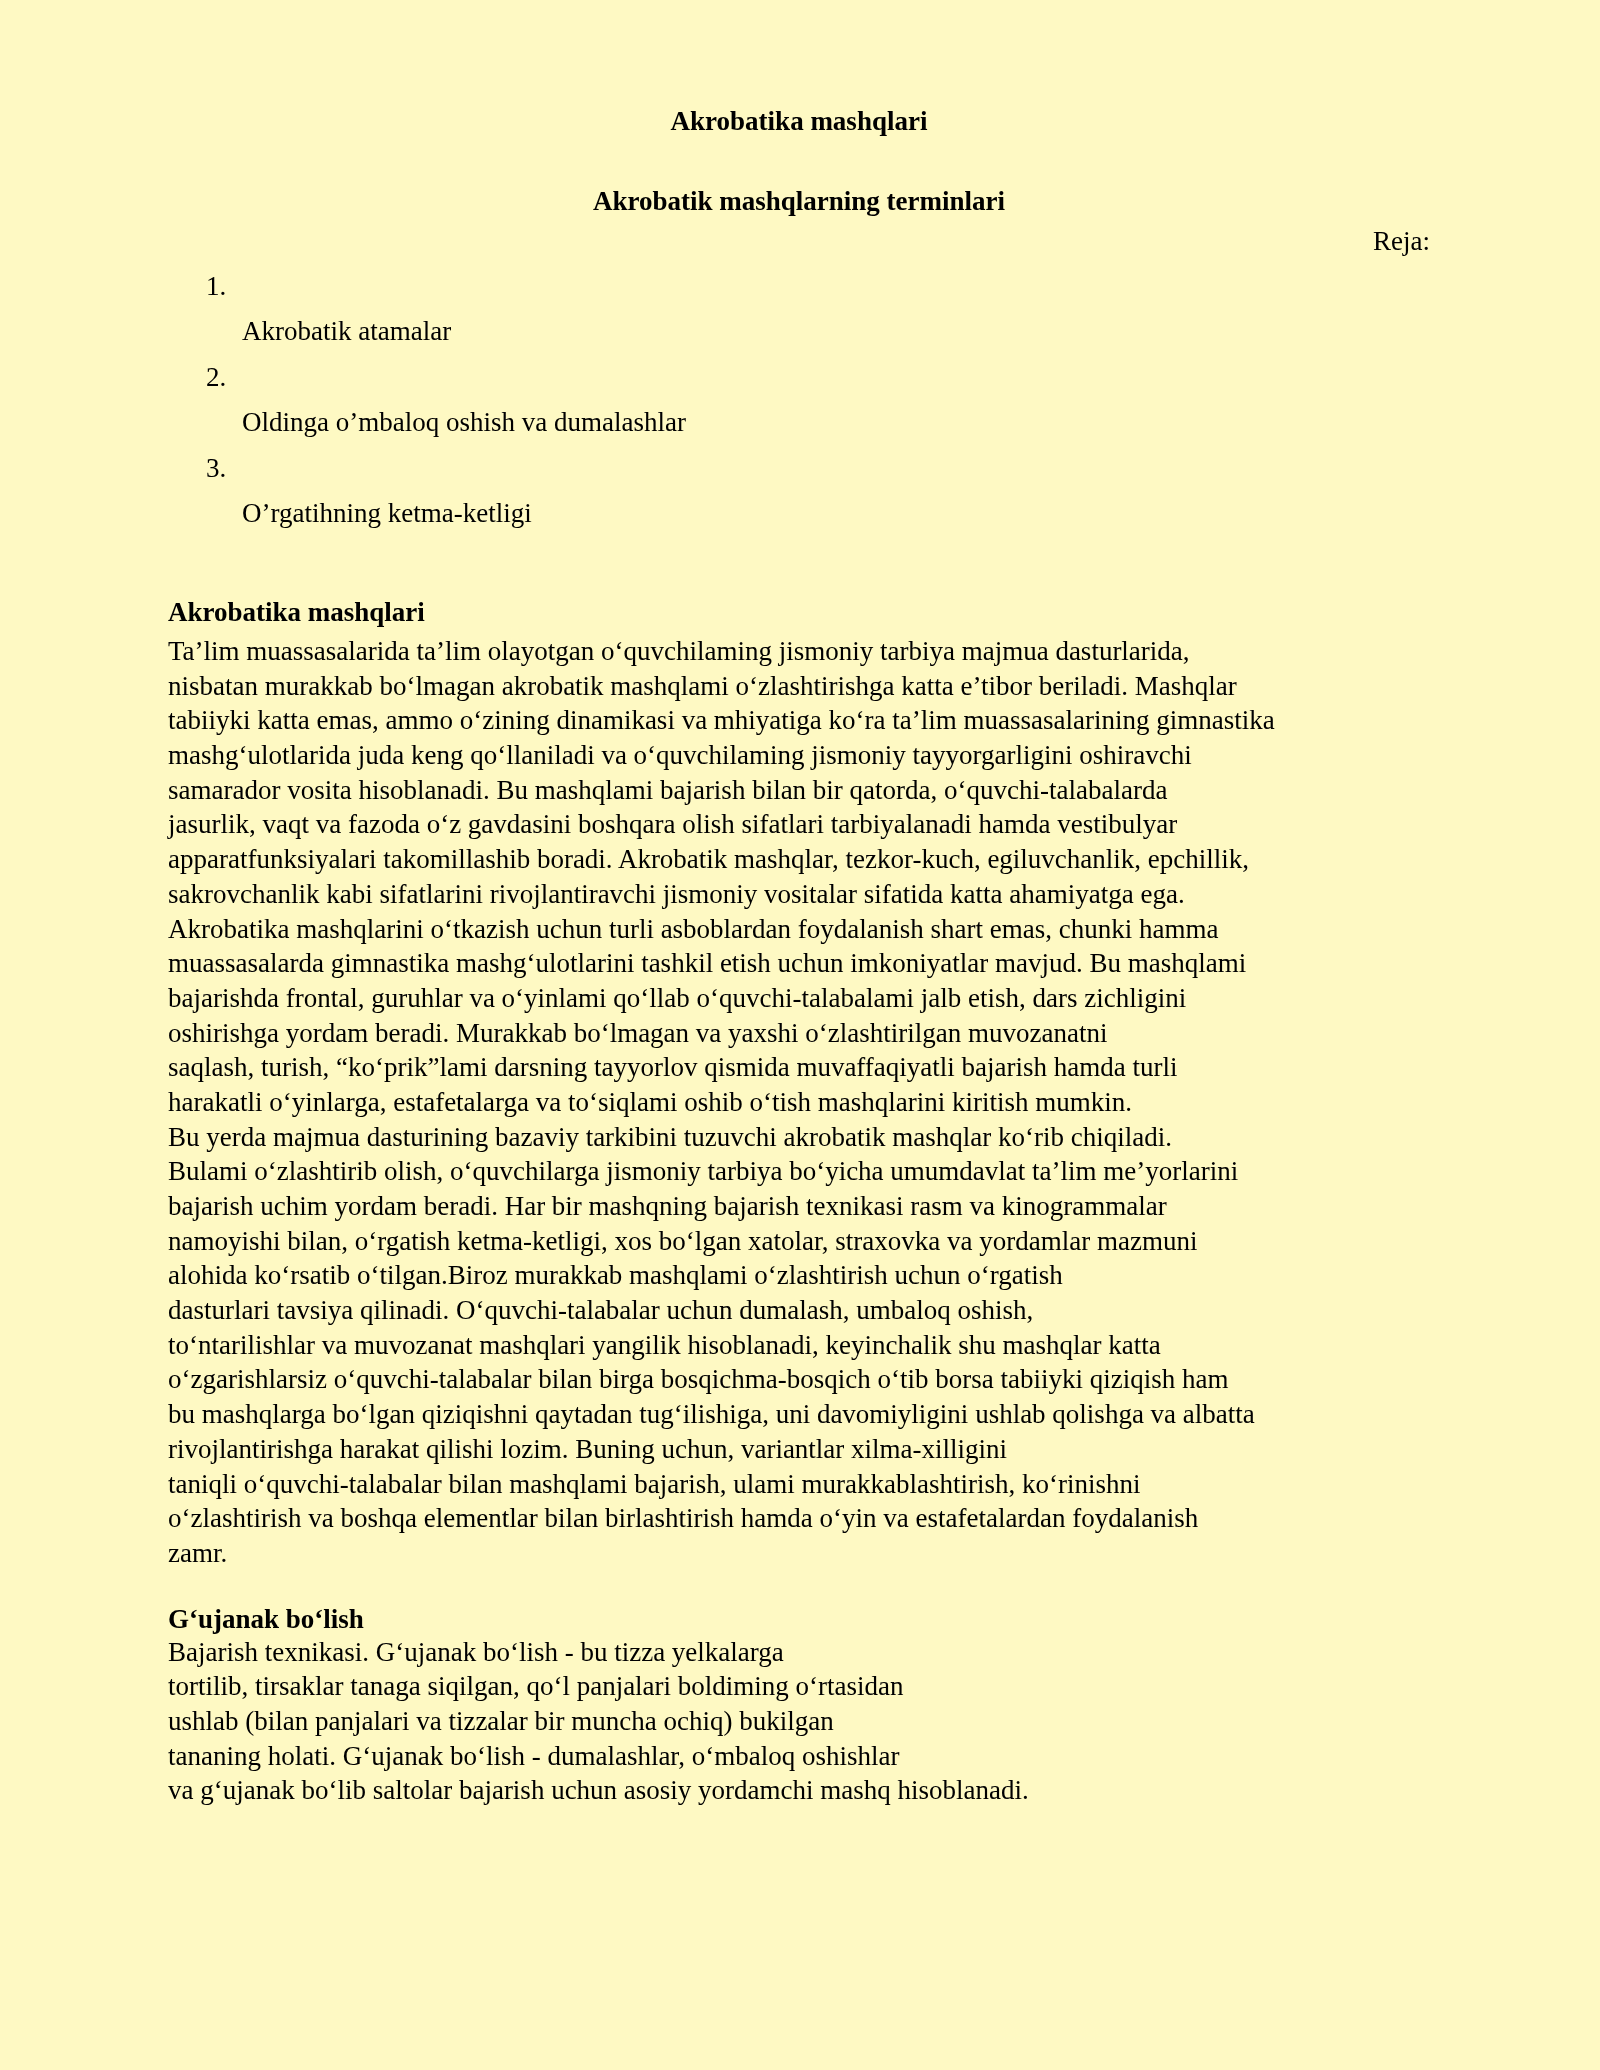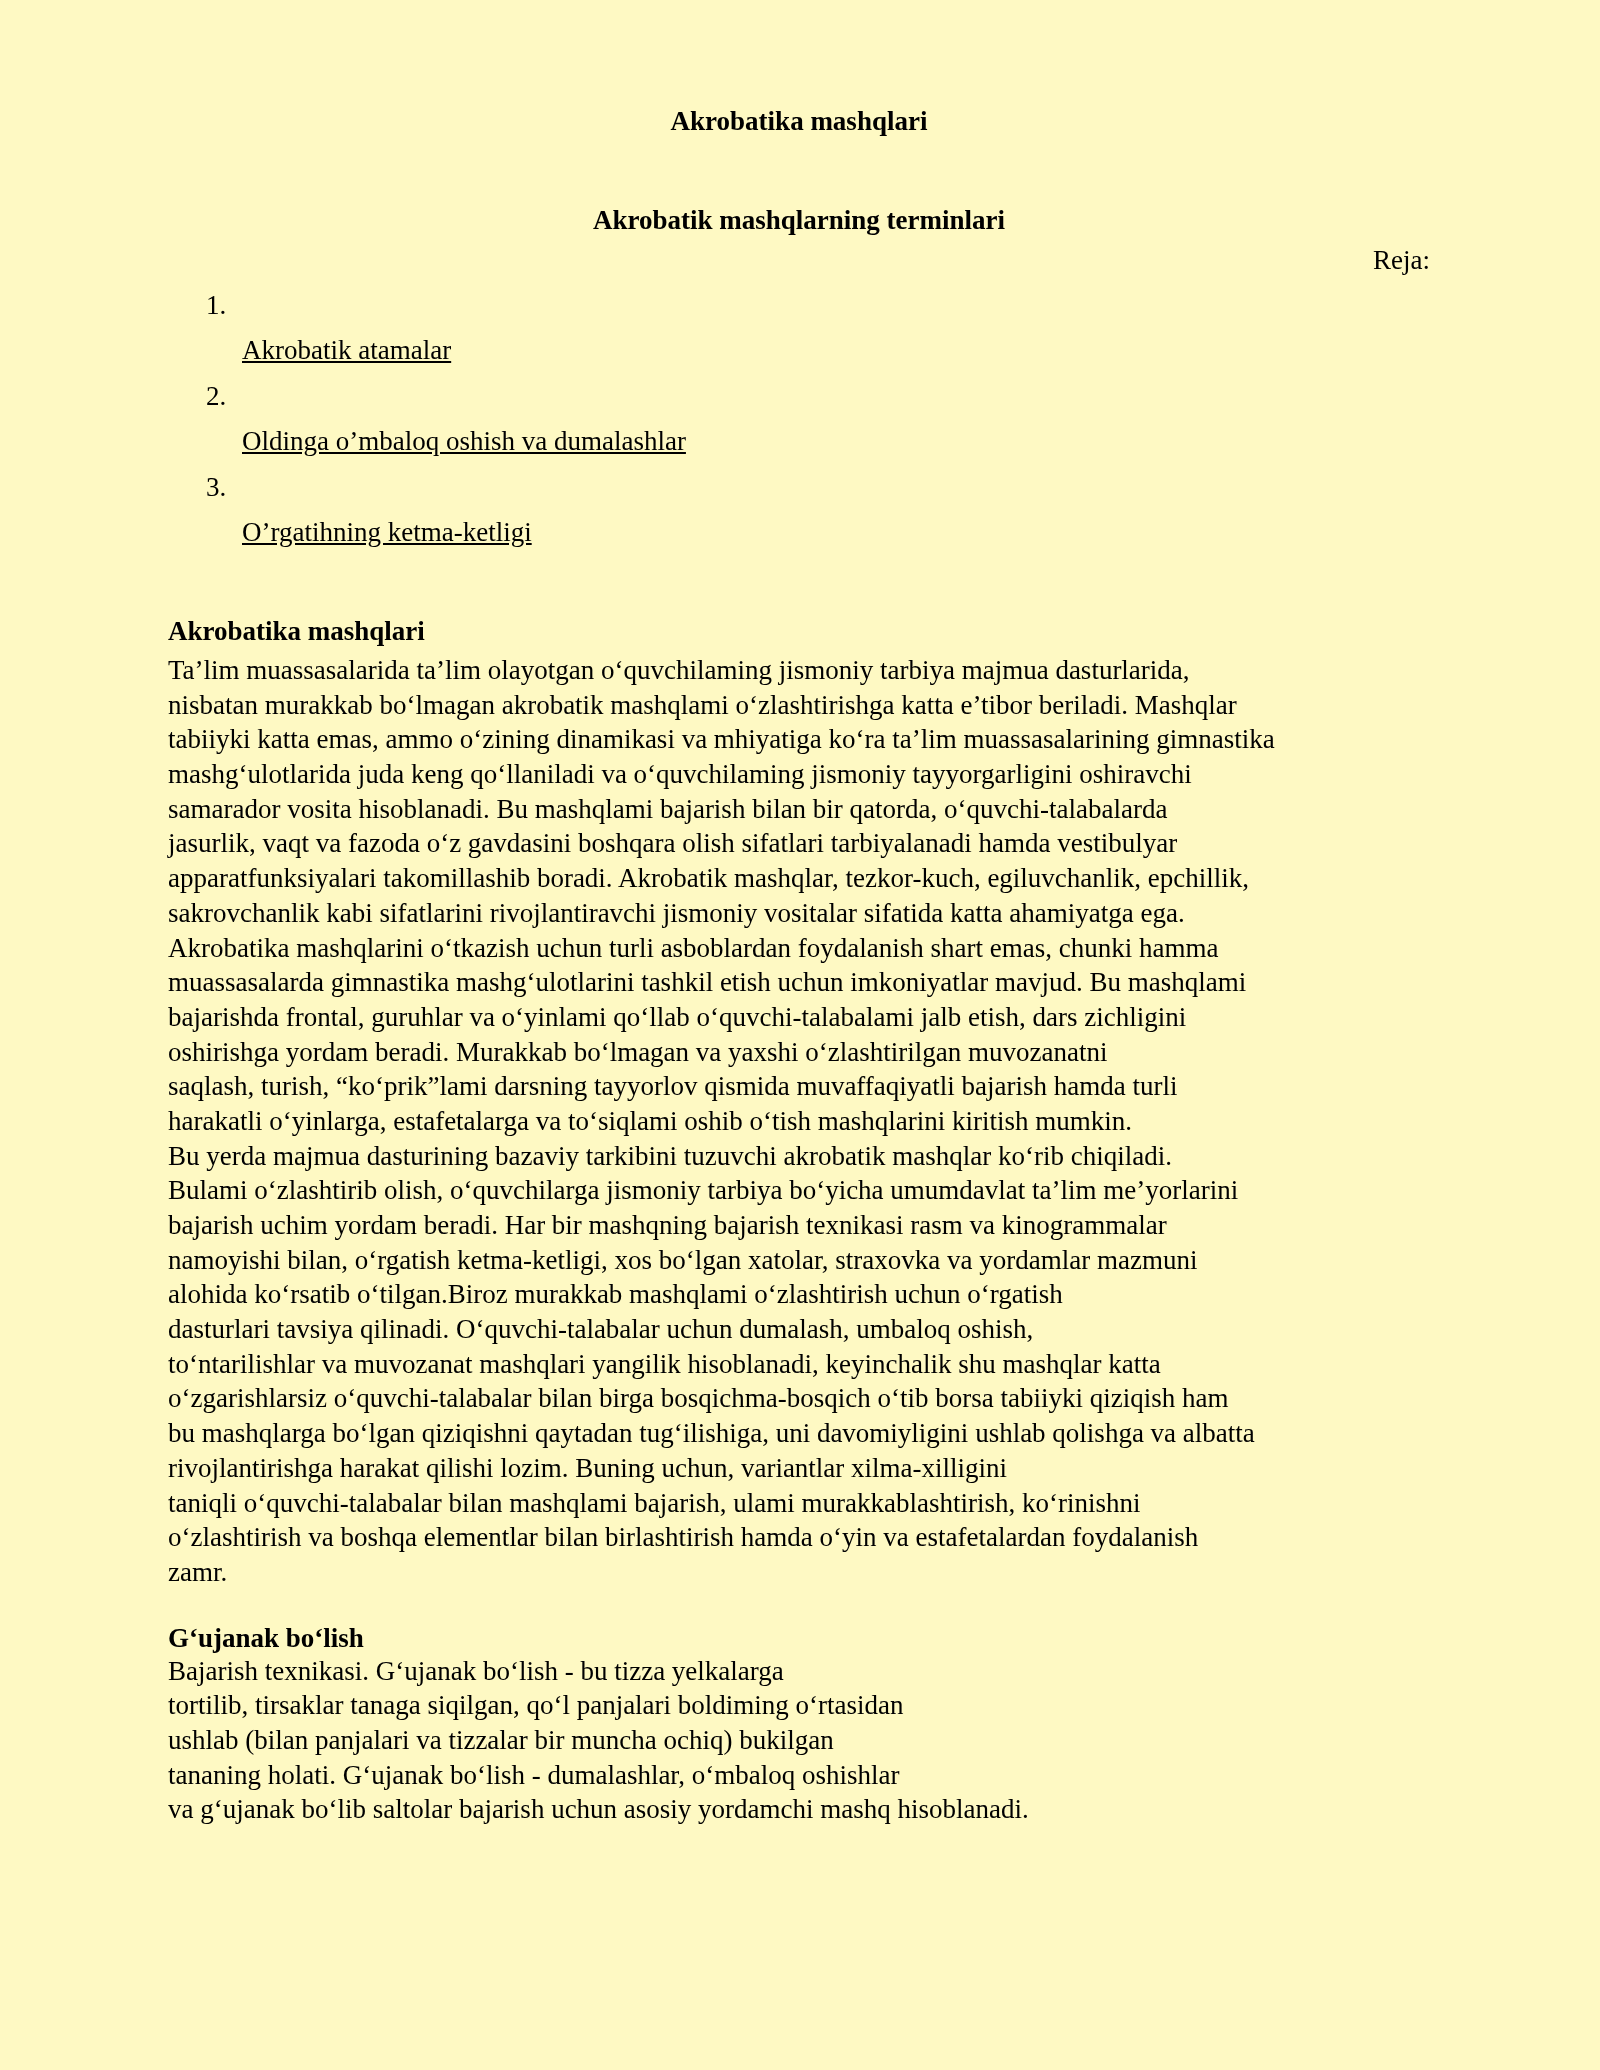--- a/index.html
+++ b/index.html
@@ -31,21 +31,21 @@
     font-weight: bold;
     font-size: 27px;
     line-height: 1.0;
     margin-top: 108px;
   }
   .title-2 {
     text-align: center;
     font-weight: bold;
     font-size: 27px;
     line-height: 1.0;
-    margin-top: 72px;
+    margin-top: 53px;
   }
   .reja {
     text-align: right;
     font-size: 27px;
     line-height: 1.0;
     margin-top: 13px;
   }
   .list {
     margin-top: 18px;
   }
@@ -55,21 +55,20 @@
   }
   .list-num {
     display: block;
     padding-left: 38px;
     margin-bottom: 18px;
   }
   .list-text {
     display: block;
     padding-left: 74px;
     margin-bottom: 19px;
-    text-decoration: underline;
   }
   .section-head-left {
     font-weight: bold;
     font-size: 27px;
     line-height: 1.0;
     margin-top: 72px;
   }
   .body-block {
     font-size: 27px;
     line-height: 1.285;

